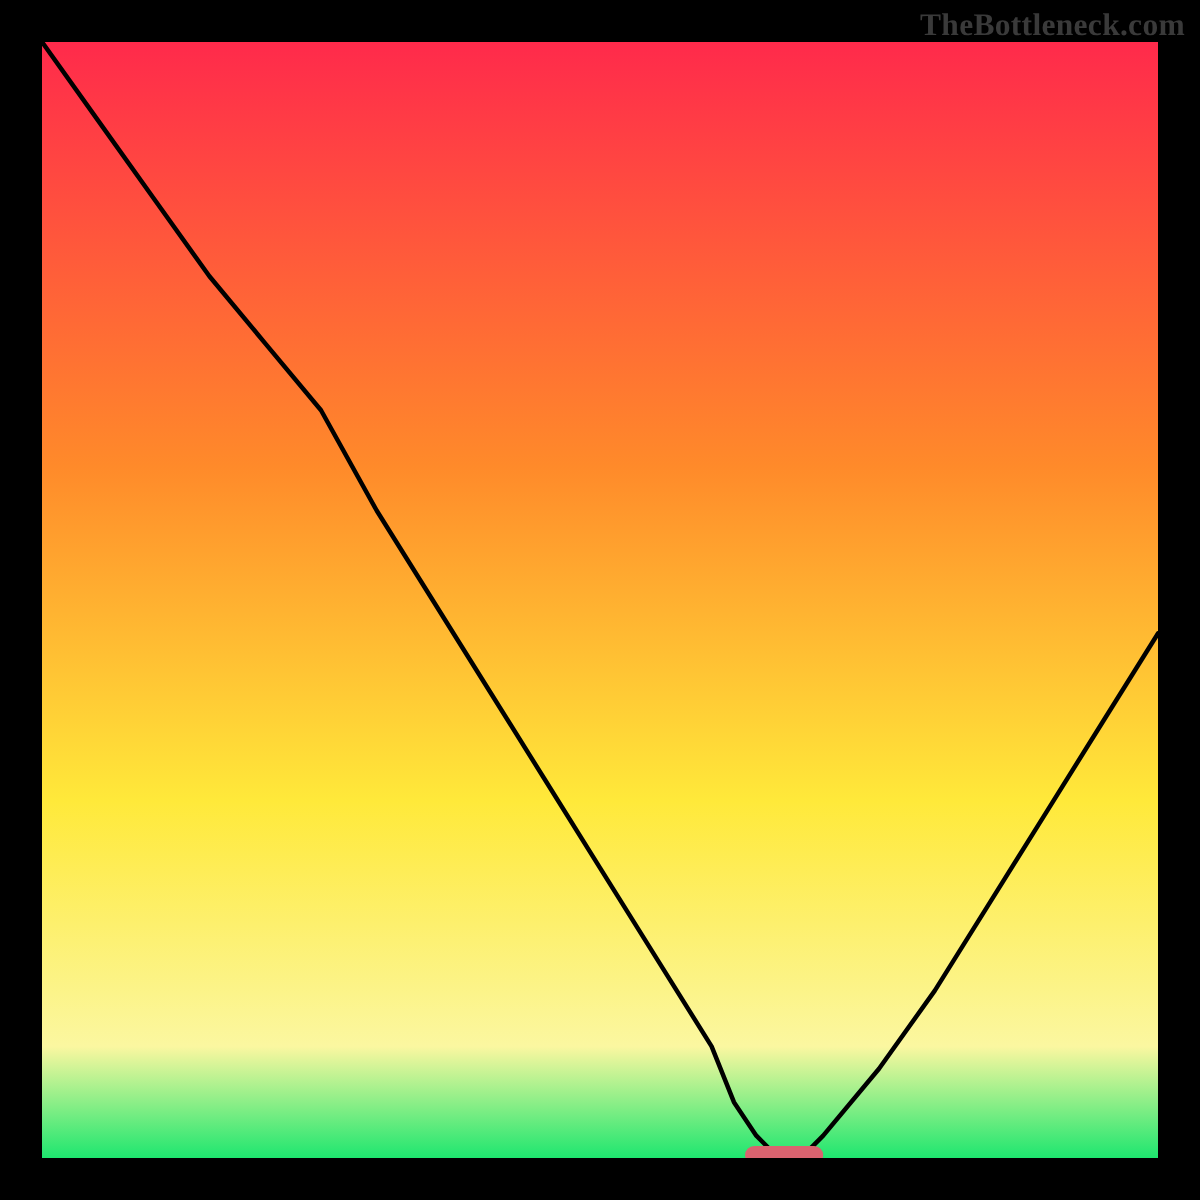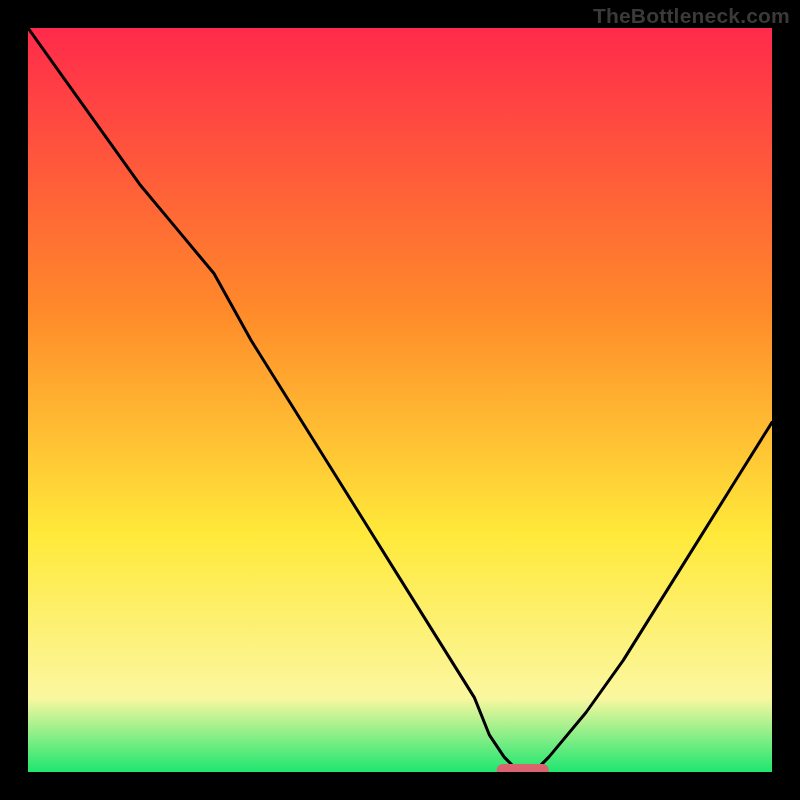--- a/index.html
+++ b/index.html
@@ -26,20 +26,21 @@
   }
   .watermark {
     position: absolute;
     top: 4px;
     right: 10px;
     color: #3a3a3a;
     font-size: 21px;
     font-weight: bold;
     letter-spacing: 0.2px;
     user-select: none;
+    font-family: Liberation Serif, serif;
   }
 </style>
 </head>
 <body>
 
 <div class="frame">
   <div class="watermark">TheBottleneck.com</div>
   <svg class="plot" viewBox="0 0 744 744" preserveAspectRatio="none">
     <defs>
       <linearGradient id="bg-grad" x1="0" y1="0" x2="0" y2="1">

